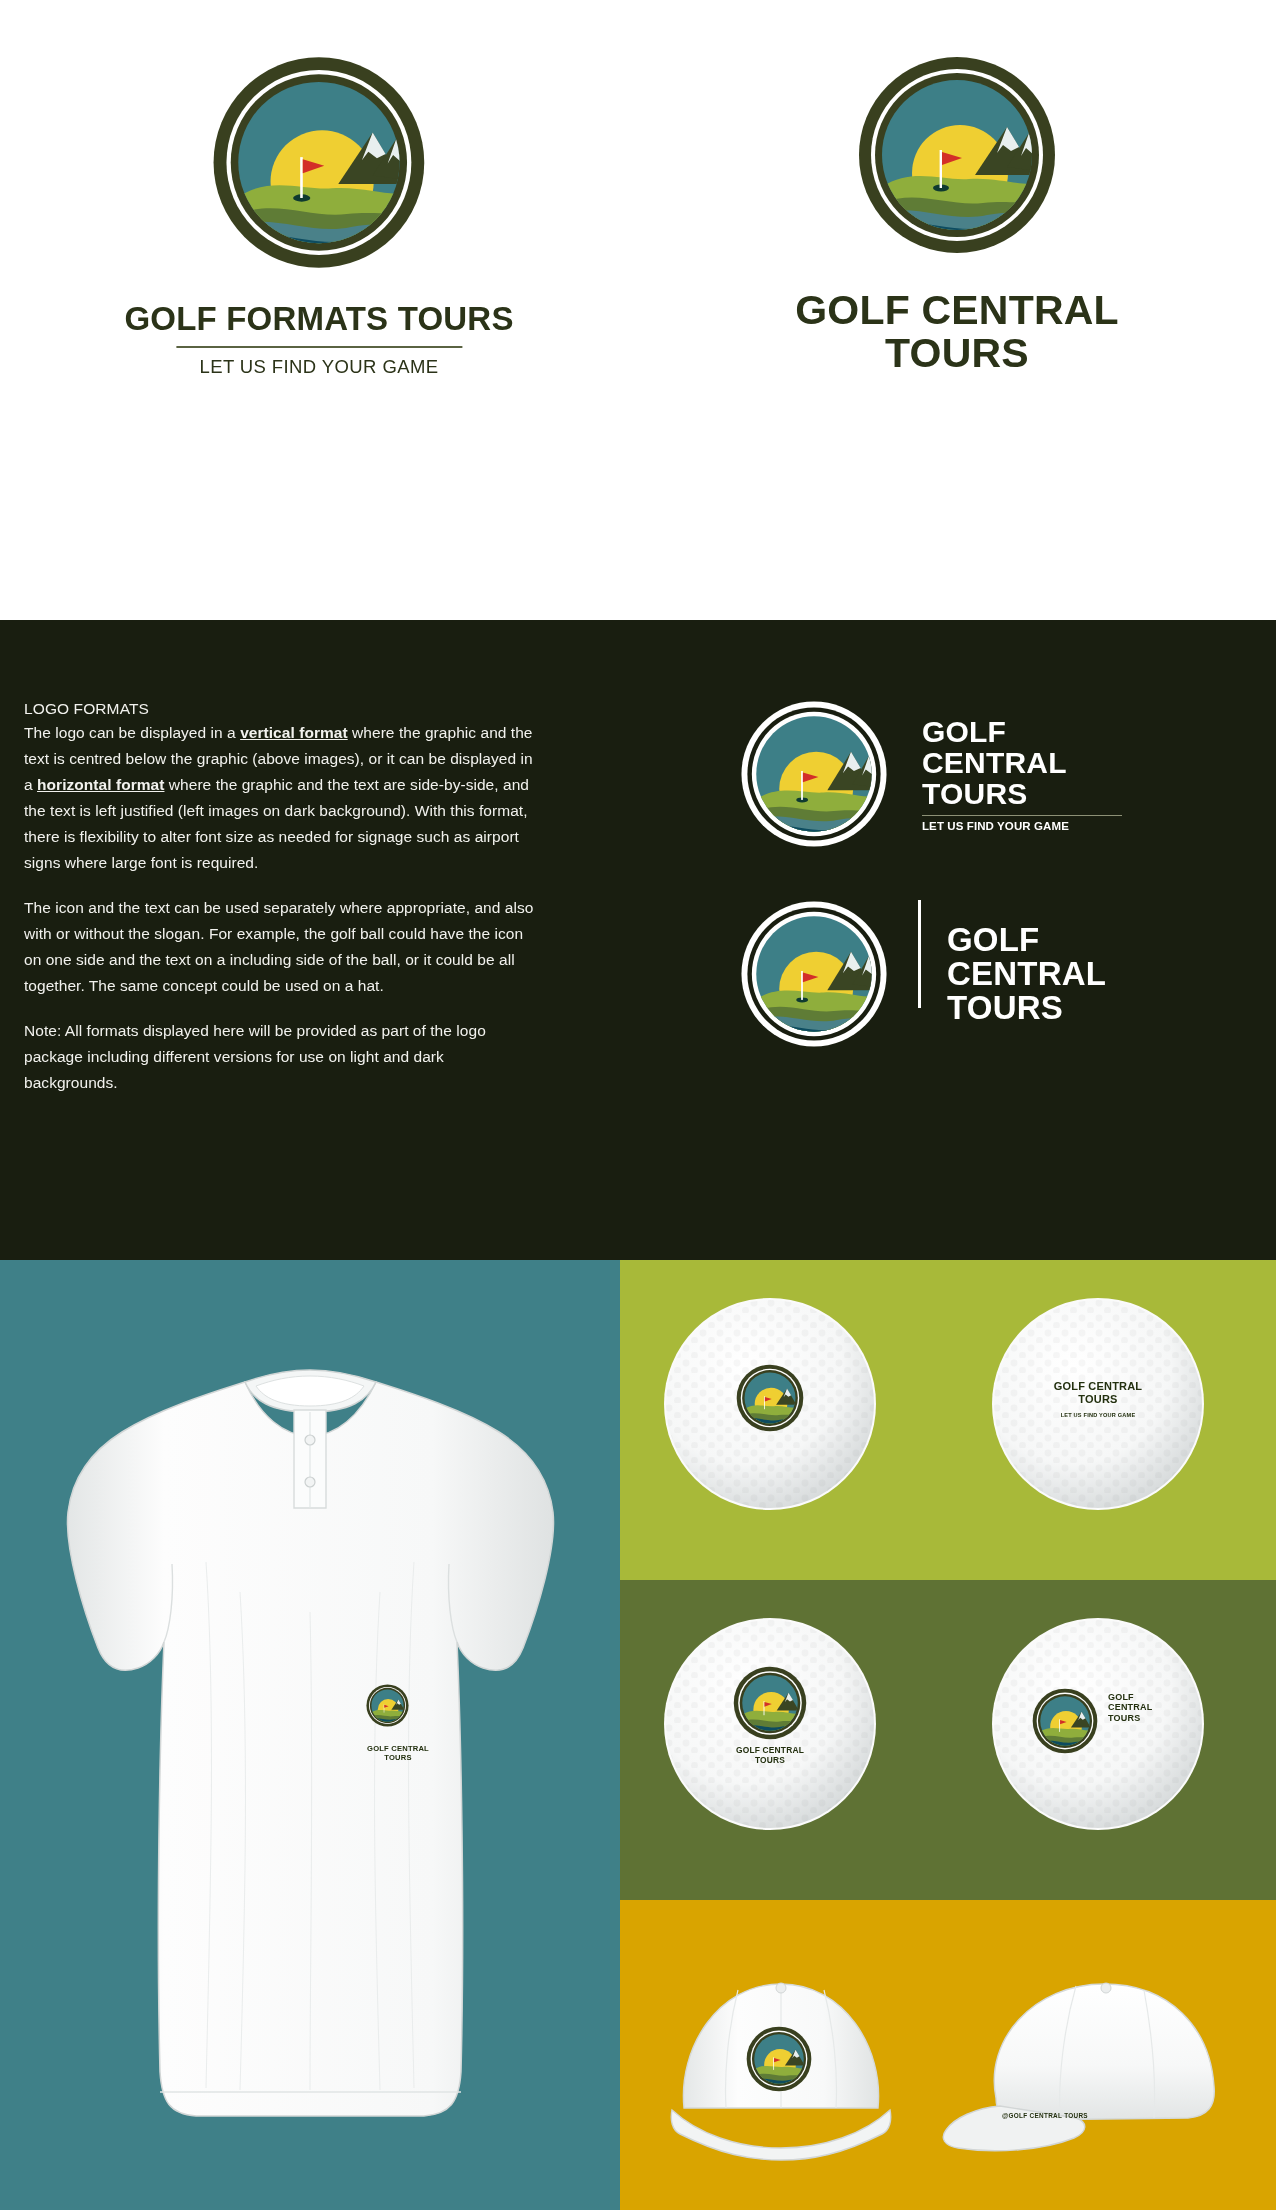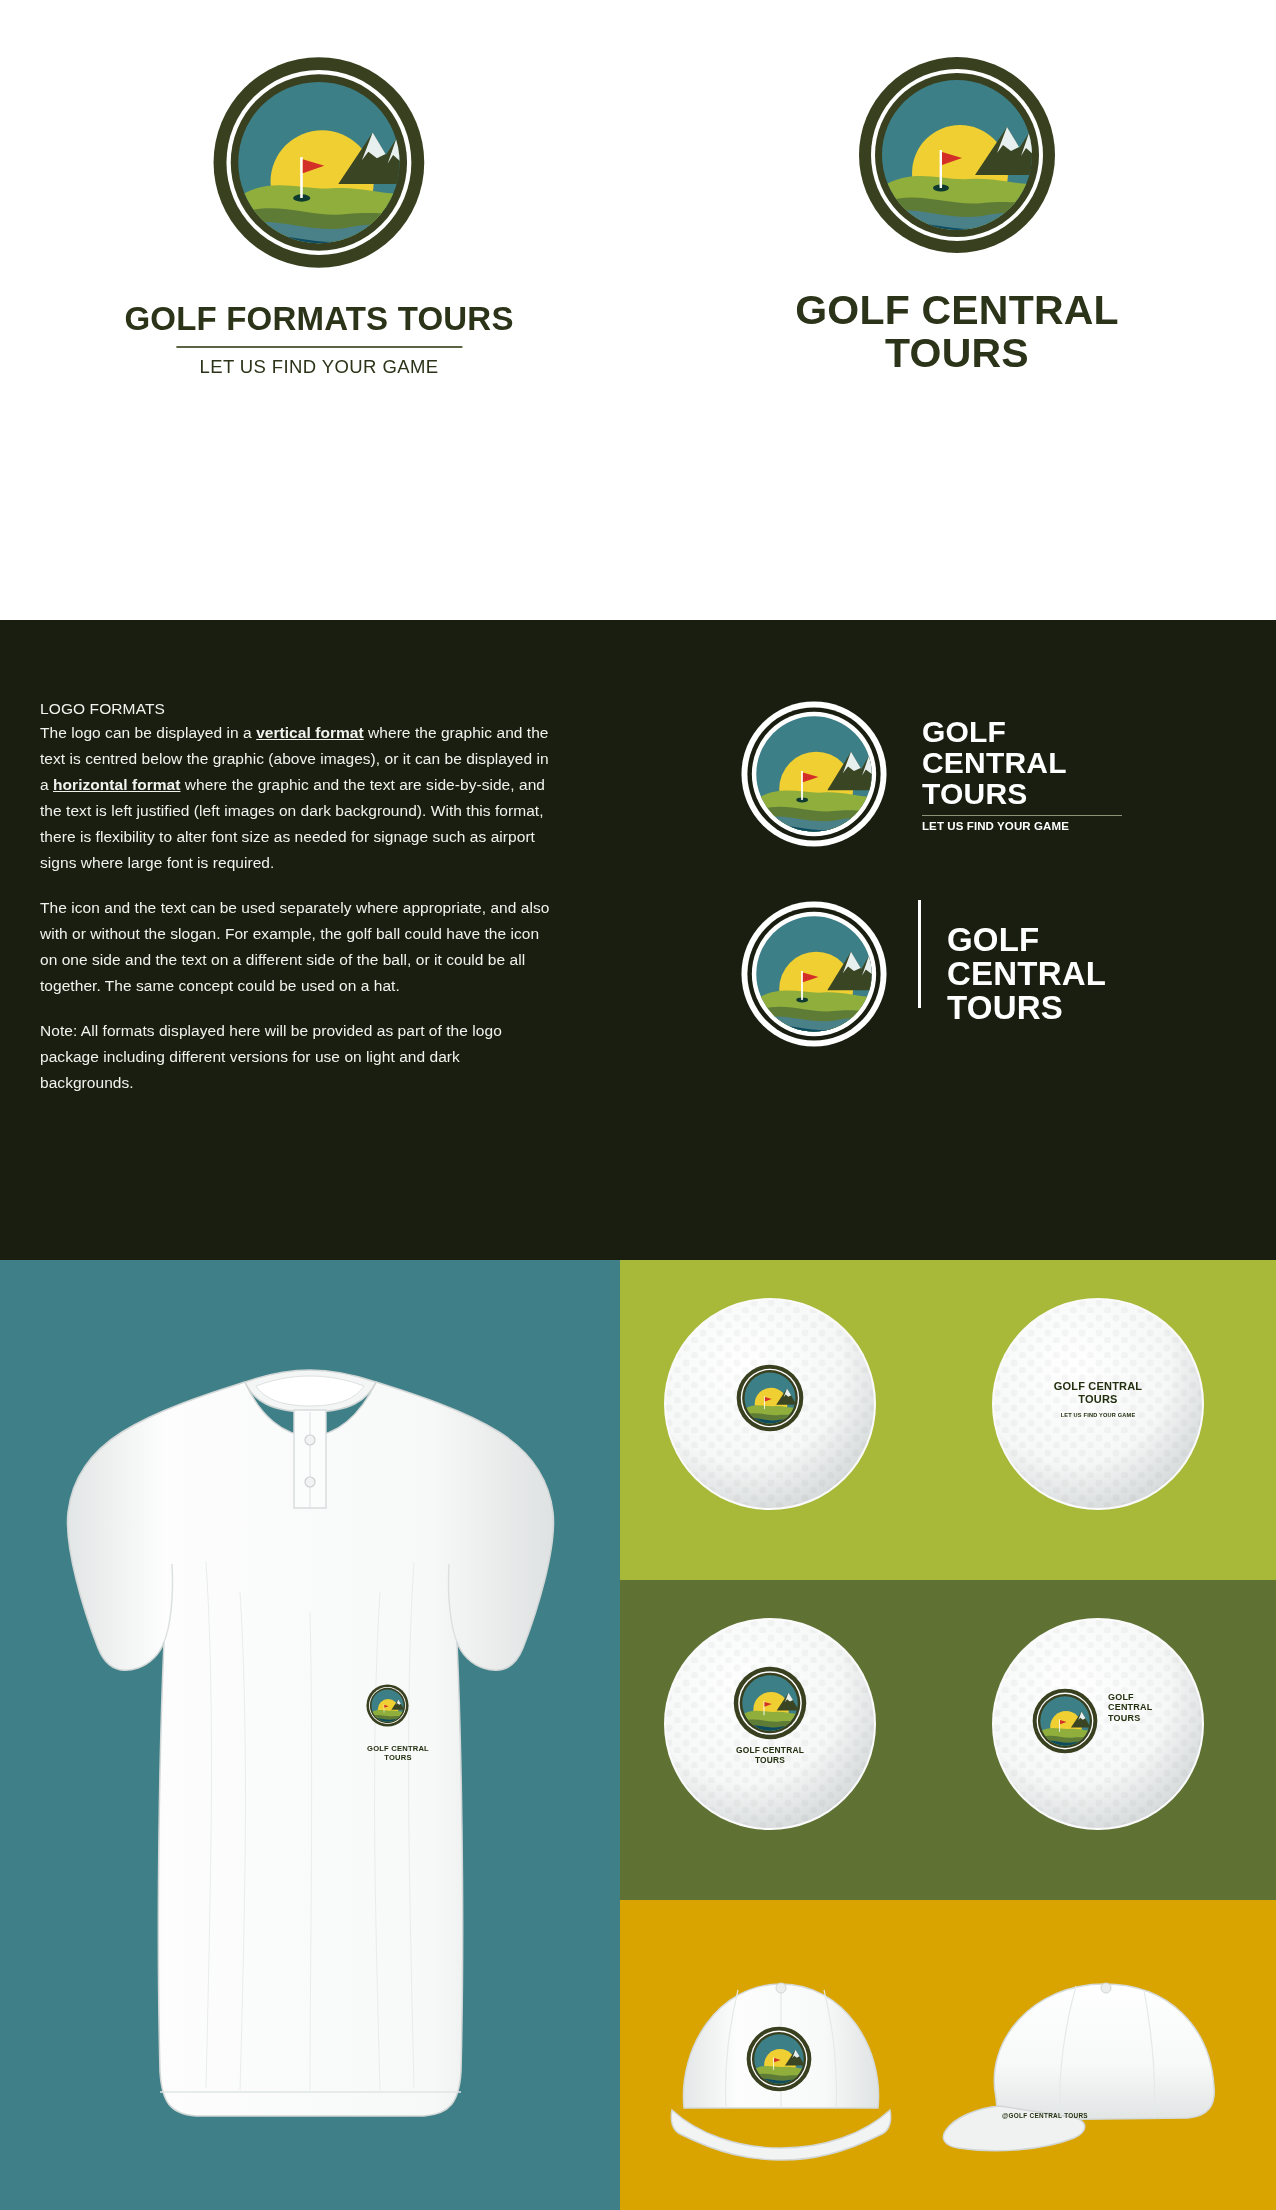--- a/index.html
+++ b/index.html
@@ -21,21 +21,21 @@
     font-weight:bold; color:#2b3318; letter-spacing:.2px;
     line-height:1.06; white-space:nowrap;
   }
   .rule { height:2px; background:#5a6342; margin:9px auto 8px; }
   .tagline { color:#2b3318; letter-spacing:.4px; white-space:nowrap; }
 
   
   .badge { position:relative; border-radius:50%; overflow:hidden; }
   .badge svg { display:block; width:100%; height:100%; }
   .dark-full { position:absolute; left:0; top:620px; width:1276px; height:640px; background:#191e10; }
-  .copy { position:absolute; left:40px; top:78px; width:510px; color:#f2f2ee; }
+  .copy { position:absolute; left:24px; top:78px; width:510px; color:#f2f2ee; }
   .copy .lbl { font-size:15.5px; line-height:21.5px; letter-spacing:.1px; }
   .copy p { font-size:15.5px; line-height:26px; letter-spacing:.05px; margin-bottom:19px; }
   .copy p:last-child { margin-bottom:16px; }
   .copy b { font-weight:bold; text-decoration:underline; }
 
   .dark-locks { position:absolute; left:740px; top:80px; width:500px; }
   .hlock { display:flex; align-items:center; }
   .hlock .txt { color:#ffffff; }
   .hlock .txt .wm {
     font-weight:bold; line-height:1.04; letter-spacing:.2px; color:#fff;
@@ -134,21 +134,21 @@
   </div>
 </div>
 
 <div class="dark-full">
 
   <div class="copy">
     <div class="lbl">LOGO FORMATS</div>
     <p>
       <span>The logo can be displayed in a </span><b>vertical format</b><span> where the graphic and the text is centred below the graphic (above  images), or it can be displayed in a </span><b>horizontal format</b><span> where the graphic and the text are side-by-side, and the text is left justified (left images on dark background).  With this format, there is flexibility to alter font size as needed for signage such as airport signs where large font is required.</span>
     </p>
-    <p>The icon and the text can be used separately where appropriate, and also with or without the slogan.  For example, the golf ball could have the icon on one side and the text on a different side of the ball, or it could be all together.  The same concept could be used on a hat.</p>
+    <p>The icon and the text can be used separately where appropriate, and also with or without the slogan.  For example, the golf ball could have the icon on one side and the text on a including side of the ball, or it could be all together.  The same concept could be used on a hat.</p>
     <p>Note: All formats displayed here will be provided as part of the logo package including different versions for use on light and dark backgrounds.</p>
   </div>
 
   <div class="dark-locks">
 
     <div class="hlock" style="margin-bottom:52px;">
       <div class="badge" style="width:148px;height:148px;flex:none;">
         <svg viewBox="0 0 200 200">
           <circle cx="100" cy="100" r="98" fill="#ffffff"></circle>
           <circle cx="100" cy="100" r="90" fill="#191e10"></circle>

